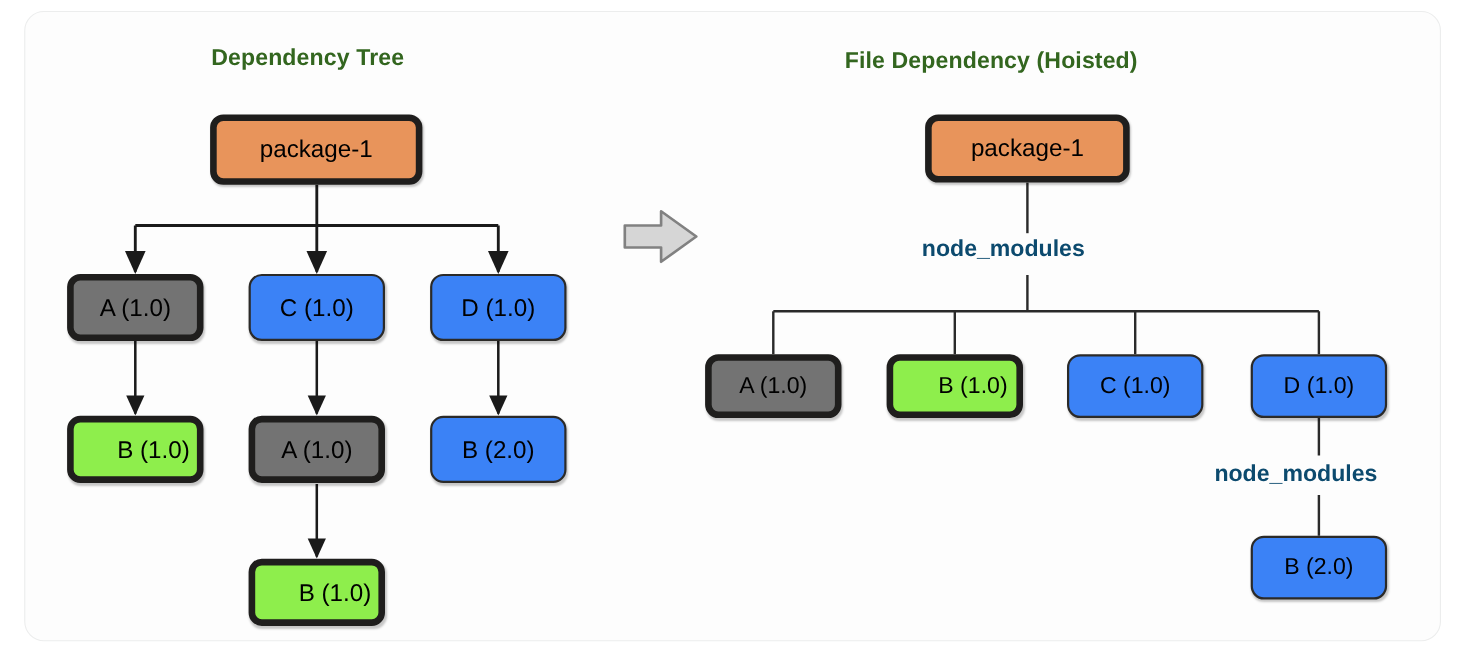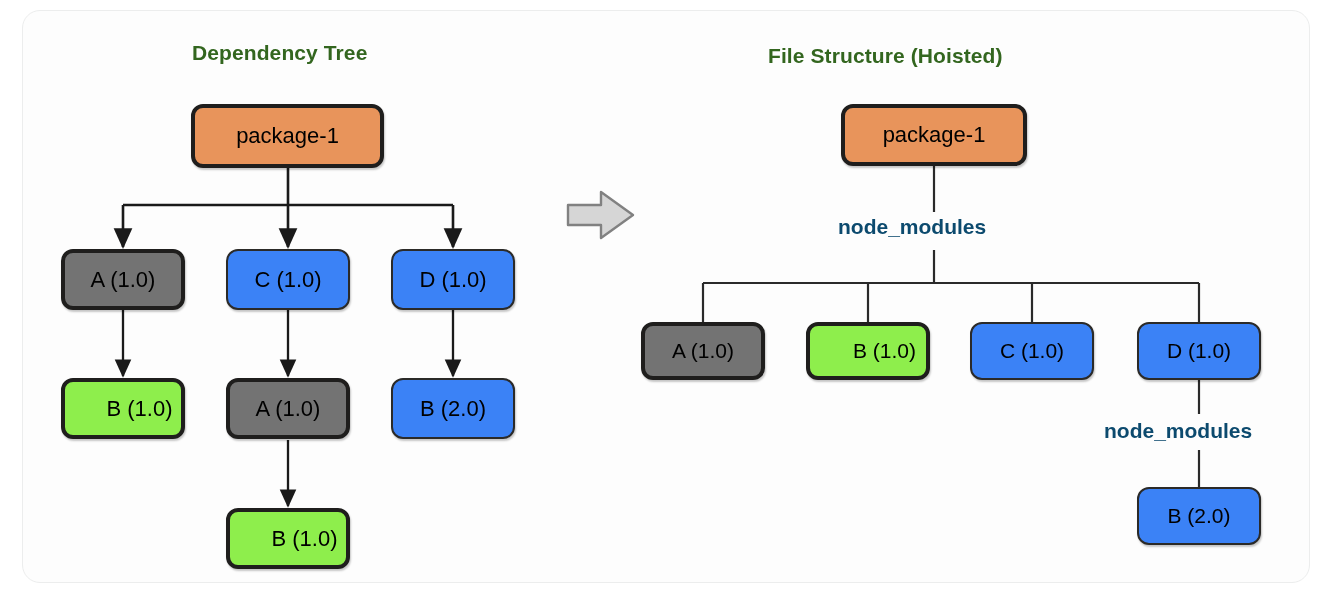--- a/index.html
+++ b/index.html
@@ -45,21 +45,21 @@
     letter-spacing: 0.1px;
     white-space: nowrap;
     font-family: "Liberation Sans", sans-serif;
   }
   #title-left  { left: 168px; top: 41px; margin-left: 24px; }
   #title-right { left: 768px; top: 44px; }
 
   .node {
     position: absolute;
     box-sizing: border-box;
-    border: 4px solid #0c4a6e;
+    border: 6px solid #0c4a6e;
     border-radius: 12px;
     background: #ffffff;
     display: flex;
     align-items: center;
     justify-content: center;
     color: #000000;
     font-size: 22px;
     font-family: "Liberation Sans", sans-serif;
     box-shadow: 1px 2px 2px rgba(0,0,0,0.22);
     white-space: nowrap;
@@ -119,21 +119,21 @@
       <path d="M1199,450 L1199,487"></path>
     </g>
 
     <g>
       <path d="M568,205 L601,205 L601,192 L633,215 L601,238 L601,225 L568,225 Z" fill="#d6d6d6" stroke="#818181" stroke-width="2.4" stroke-linejoin="round"></path>
     </g>
   </svg>
 
   <div class="panel-title" id="title-left">Dependency Tree</div>
 
-  <div class="panel-title" id="title-right">File Structure (Hoisted)</div>
+  <div class="panel-title" id="title-right">File Dependency (Hoisted)</div>
 
   <div class="node orange" style="left:191px; top:104px; width:193px; height:64px;">package-1</div>
 
   <div class="node purple" style="left:61px; top:249px; width:124px; height:61px;">A (1.0)</div>
 
   <div class="node plain" style="left:226px; top:249px; width:124px; height:61px;">C (1.0)</div>
 
   <div class="node plain" style="left:391px; top:249px; width:124px; height:61px;">D (1.0)</div>
 
   <div class="node green" style="left:61px; top:378px; width:124px; height:61px;">B (1.0)</div>

